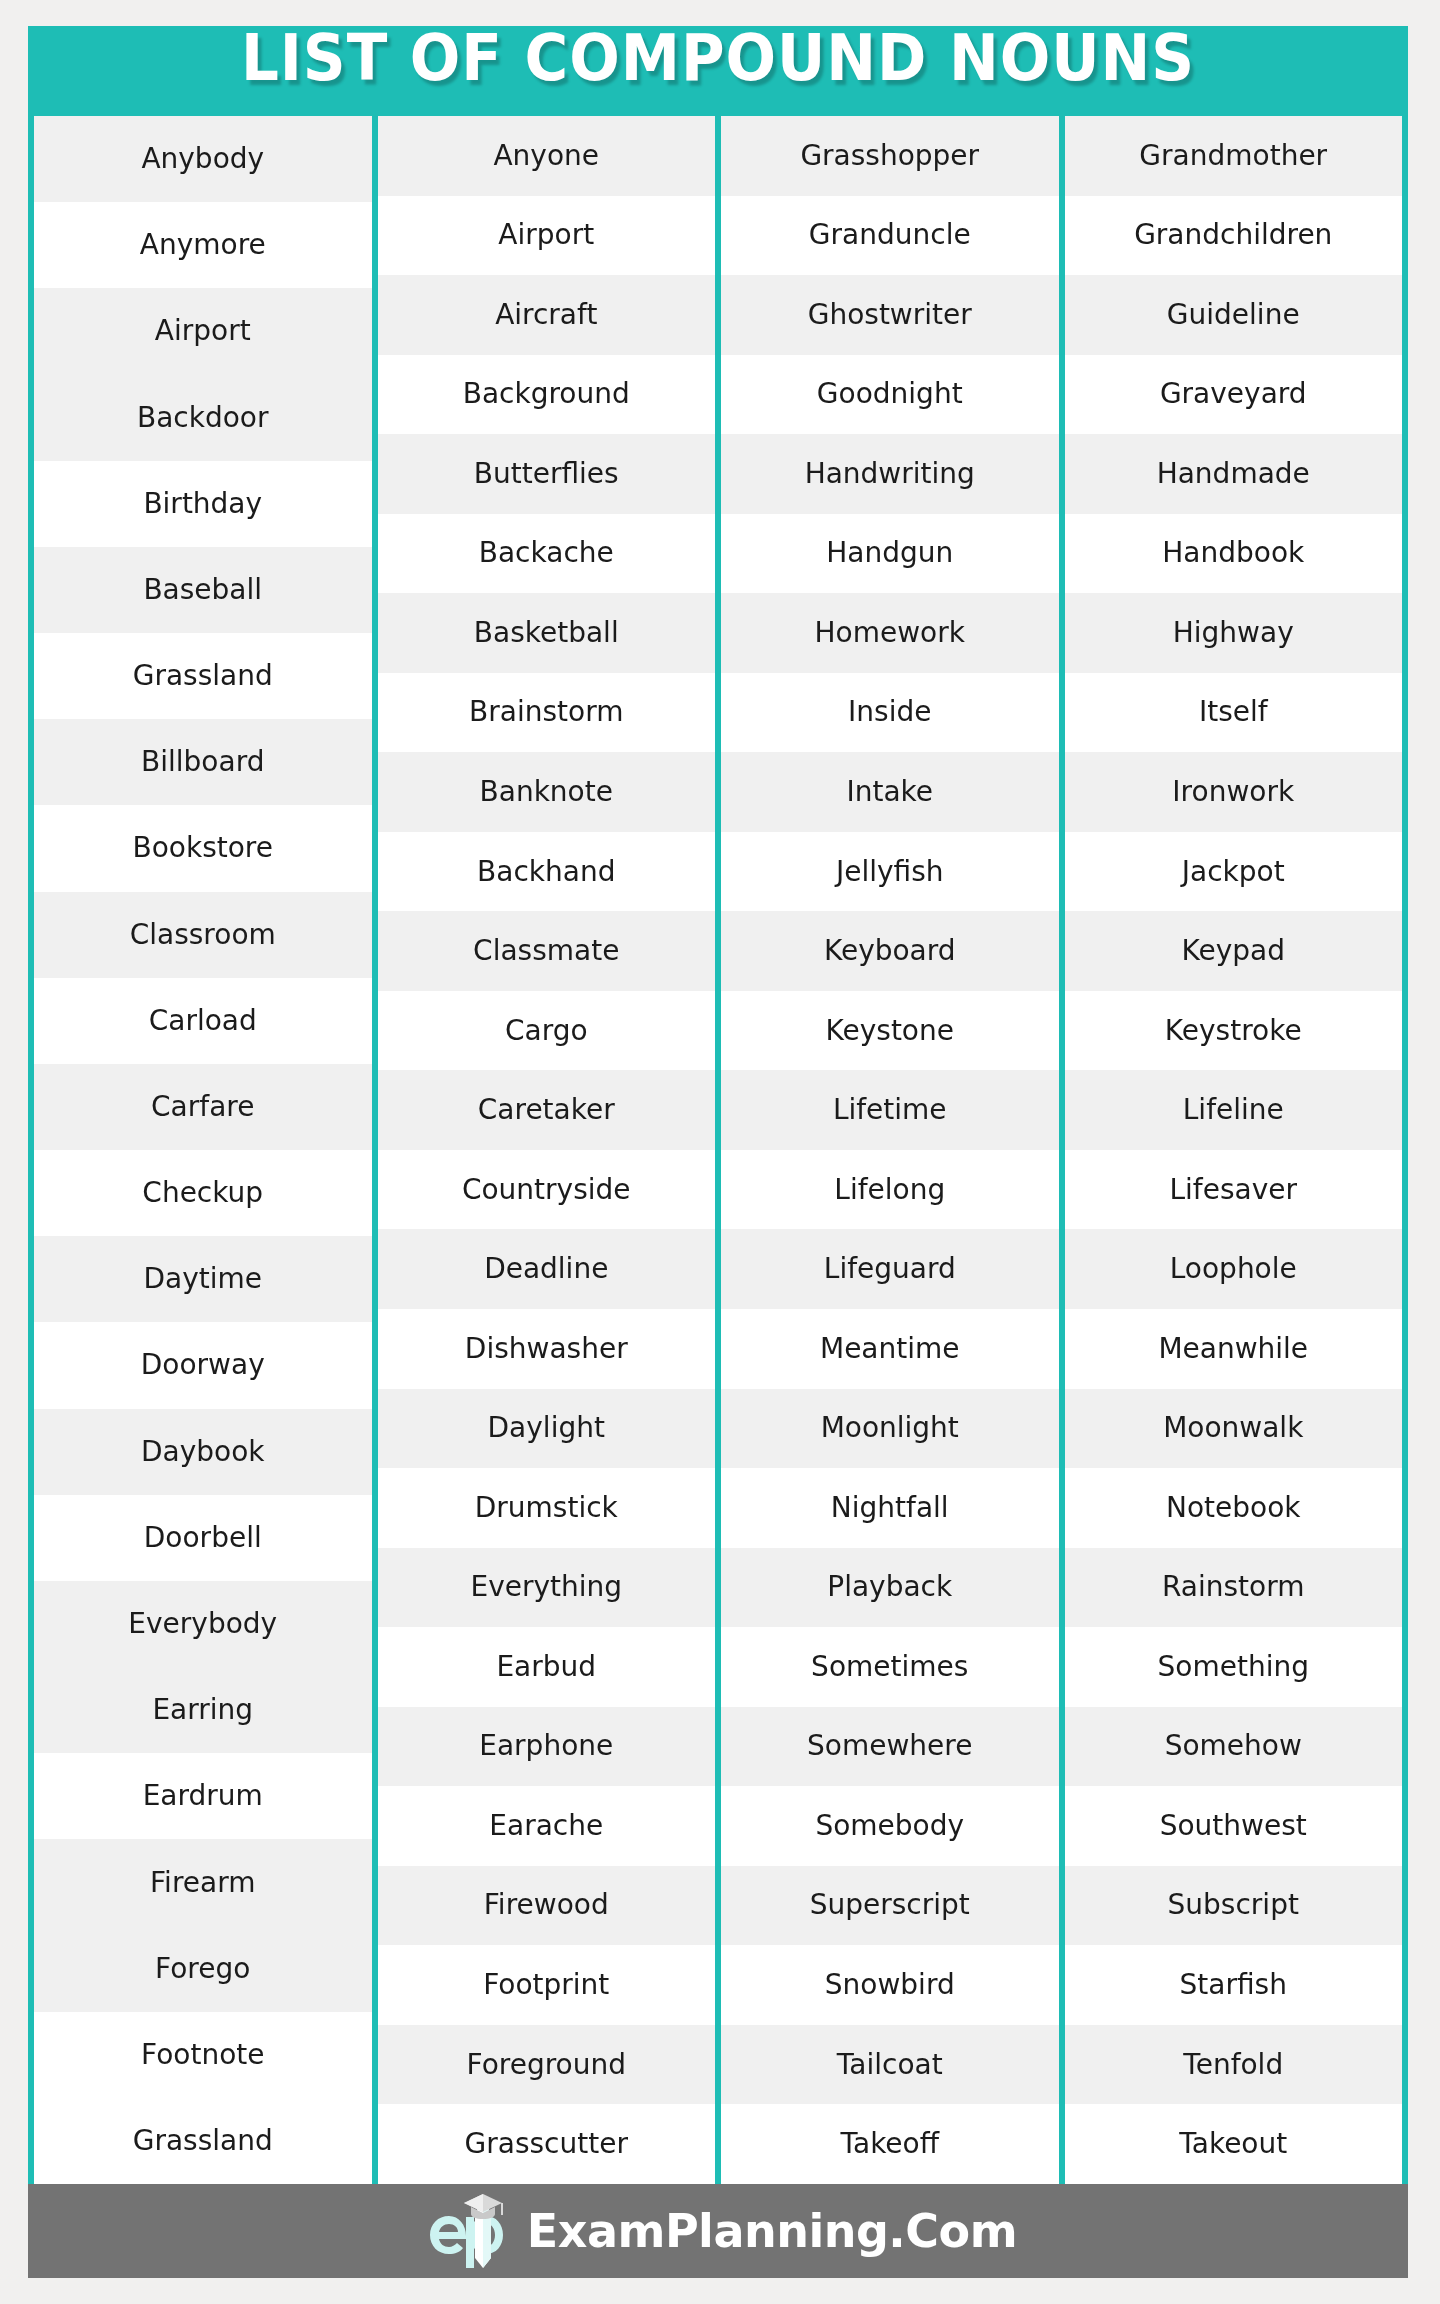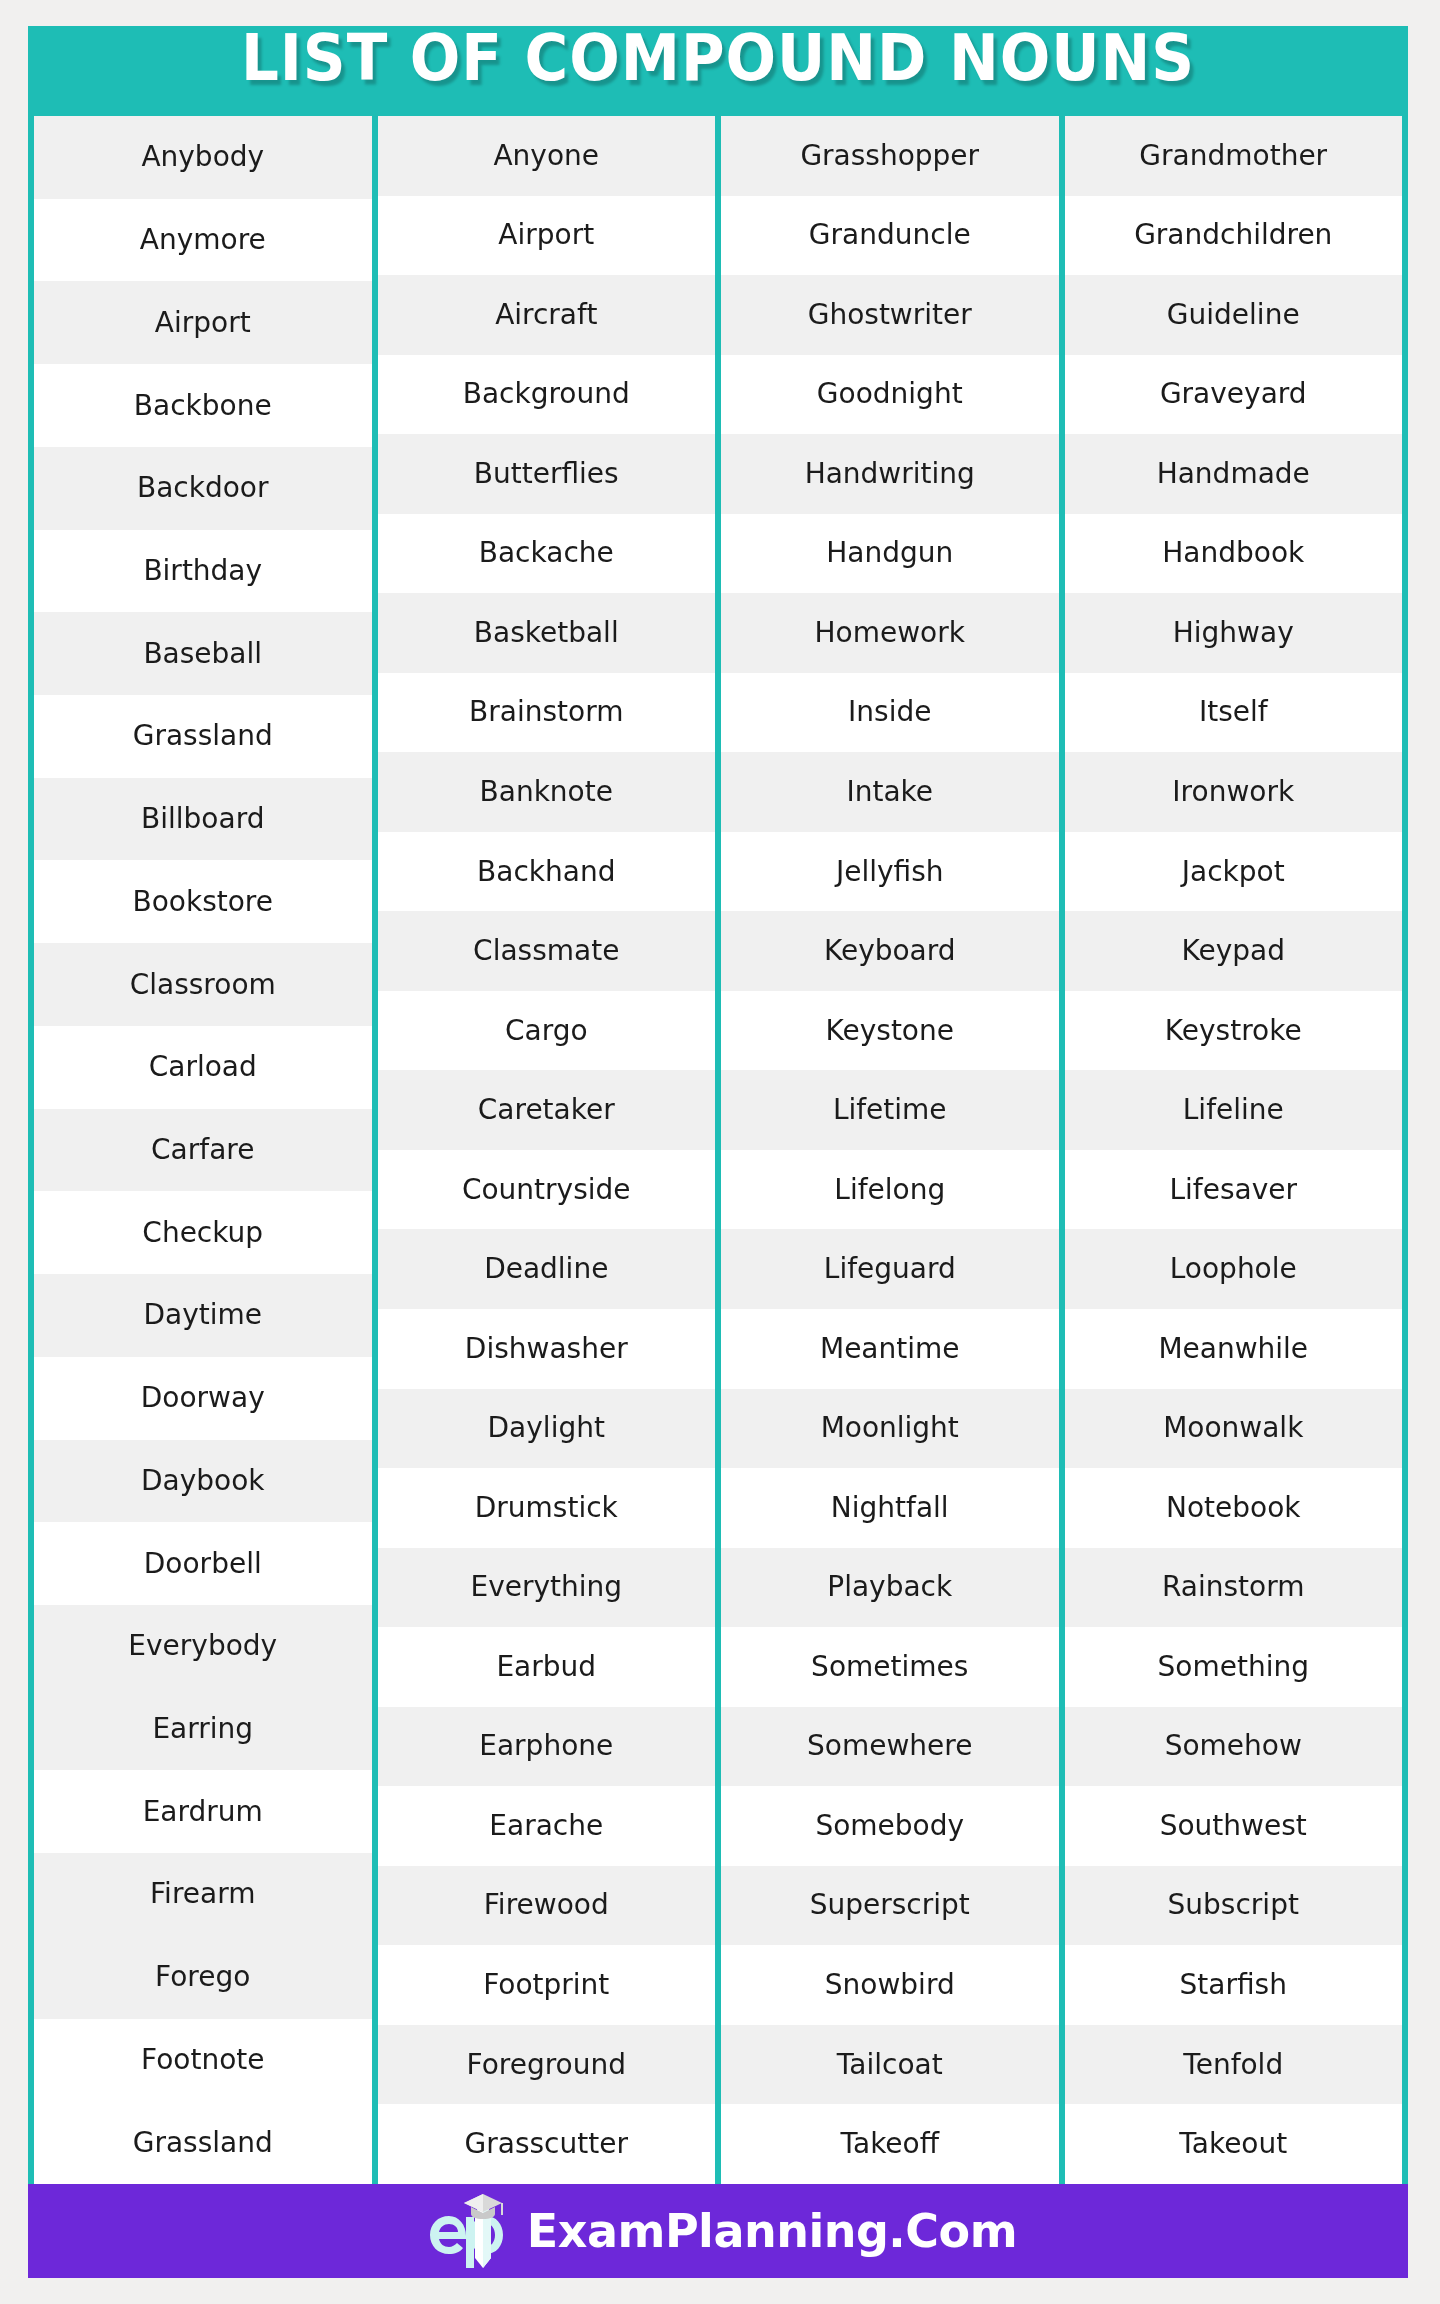--- a/index.html
+++ b/index.html
@@ -80,21 +80,21 @@
     white-space: nowrap;
   }
   .cell.alt {
     background: #f0f0f0;
   }
 
   
   #footer {
     height: 94px;
     flex: 0 0 94px;
-    background: #6d28d9;
+    background: #737373;
     display: flex;
     align-items: center;
     justify-content: center;
     gap: 16px;
   }
   #logo-mark {
     position: relative;
     width: 92px;
     height: 74px;
     flex: 0 0 92px;
@@ -119,21 +119,20 @@
 
   <div id="header">
     <div id="header-title">LIST OF COMPOUND NOUNS</div>
   </div>
 
   <div id="table-wrap">
     <div class="col">
         <div class="cell alt">Anybody</div>
         <div class="cell">Anymore</div>
         <div class="cell alt">Airport</div>
-        <div class="cell">Backbone</div>
         <div class="cell alt">Backdoor</div>
         <div class="cell">Birthday</div>
         <div class="cell alt">Baseball</div>
         <div class="cell">Grassland</div>
         <div class="cell alt">Billboard</div>
         <div class="cell">Bookstore</div>
         <div class="cell alt">Classroom</div>
         <div class="cell">Carload</div>
         <div class="cell alt">Carfare</div>
         <div class="cell">Checkup</div>

